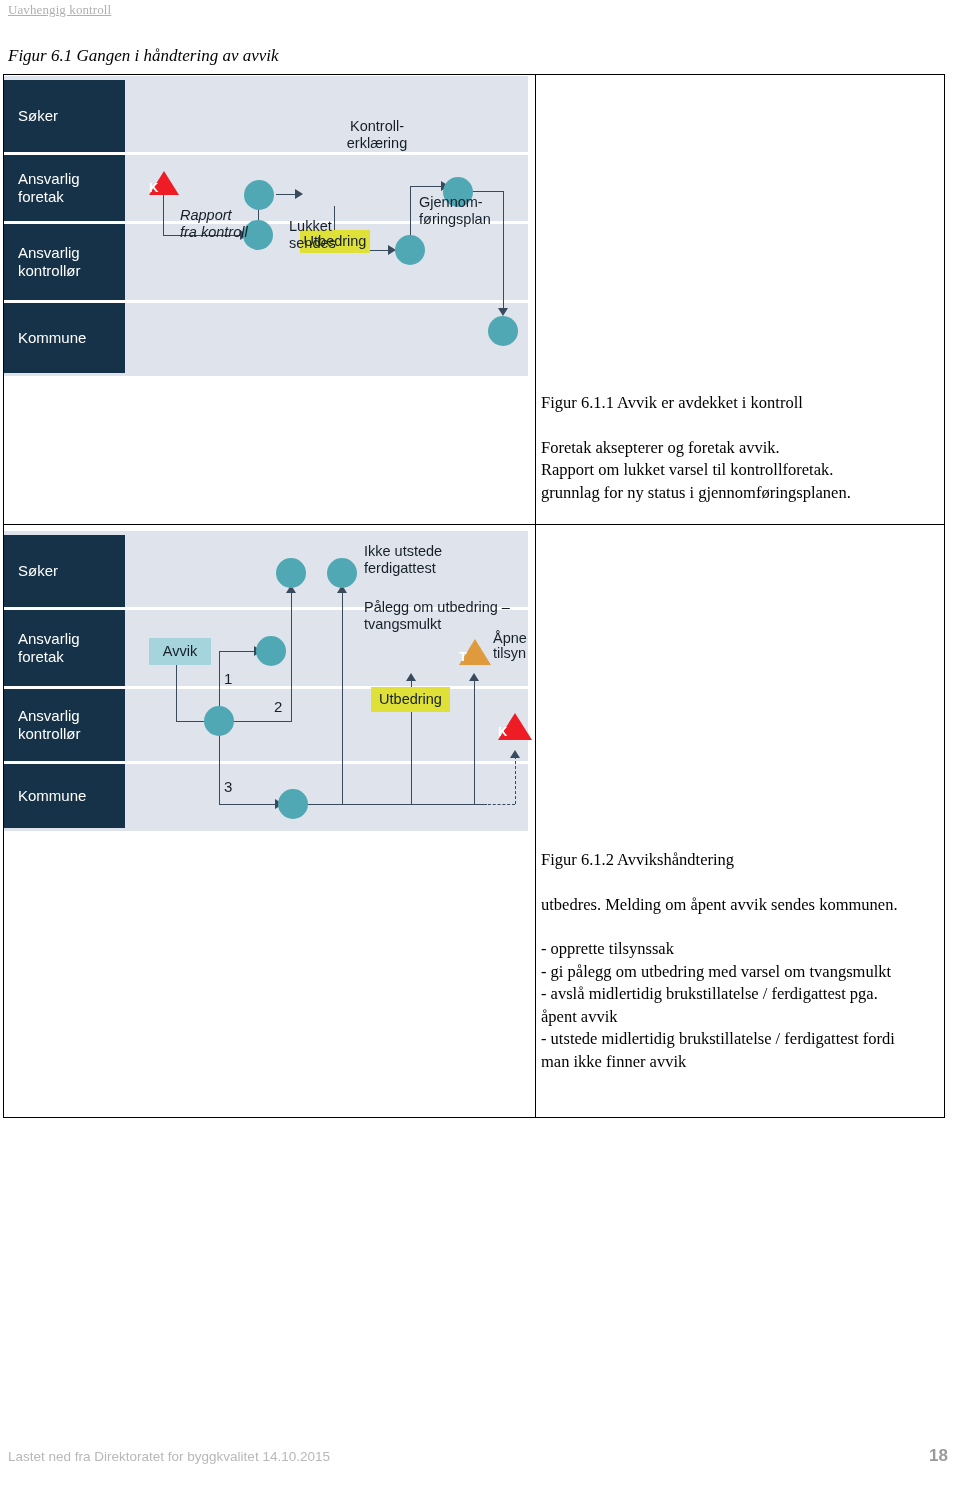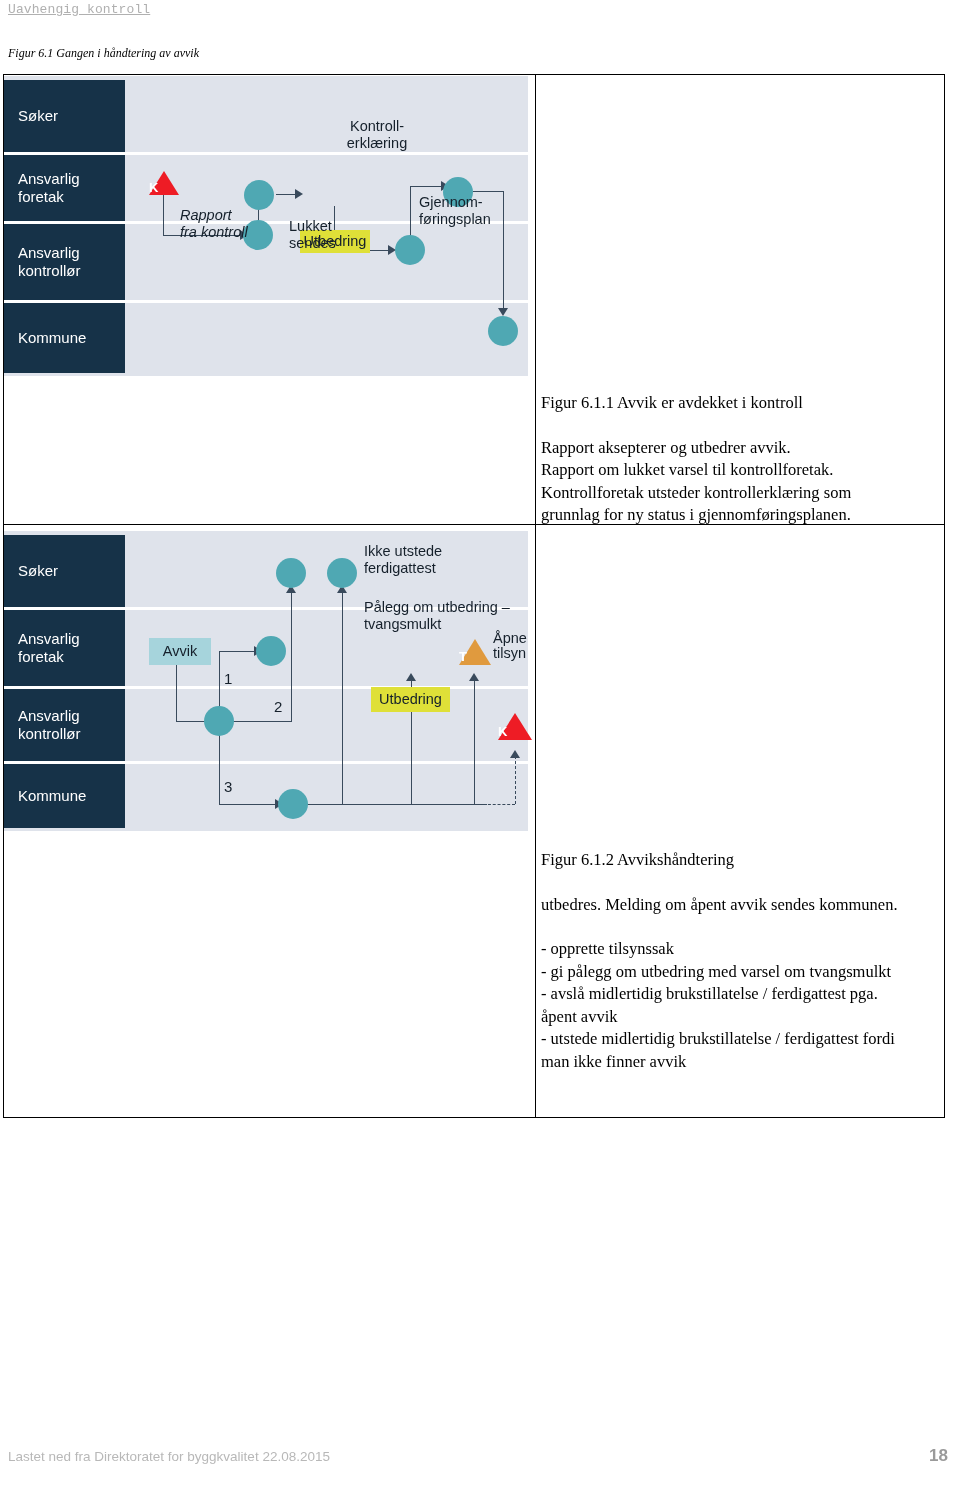--- a/index.html
+++ b/index.html
@@ -15,35 +15,35 @@
     overflow: hidden;
     font-family: "Liberation Serif", "DejaVu Serif", serif;
     color: #000000;
   }
 
   
   .doc-header {
     position: absolute;
     left: 8px;
     top: 2px;
-    font-family: Liberation Mono, monospace;
+    font-family: Liberation Serif, serif;
     font-size: 13px;
     color: #b0b0b0;
     text-decoration: underline;
     letter-spacing: .1px;
   }
 
   
   .fig-caption {
     position: absolute;
     left: 8px;
     top: 46px;
     font-family: "Liberation Serif", serif;
     font-style: italic;
-    font-size: 12px;
+    font-size: 17px;
     color: #000;
     white-space: nowrap;
   }
 
   
   .table-wrap {
     position: absolute;
     left: 3px;
     top: 74px;
     width: 942px;
@@ -275,23 +275,22 @@
 
   <div class="dlabel" style="left:176px; top:131px;font-style:italic;">Rapport
 fra kontroll</div>
 
   <div class="dlabel" style="left:285px; top:142px;">Lukket
 sendes</div>
 </div>
 
 <div class="text-cell" style="left:541px; top:392px; width:394px;">
   <div class="title">Figur 6.1.1 Avvik er avdekket i kontroll</div>
-  <p>Rapport aksepterer og utbedrer avvik.</p>
+  <p>Foretak aksepterer og foretak avvik.</p>
   <p>Rapport om lukket varsel til kontrollforetak.</p>
-  <p>Kontrollforetak utsteder kontrollerklæring som</p>
   <p>grunnlag for ny status i gjennomføringsplanen.</p>
 </div>
 
 <div class="diagram" style="left:4px; top:531px; width:524px; height:300px;">
 
   <div class="lane-label" style="top:4px; width:121px; height:72px;">
     <span>Søker</span>
   </div>
   <div class="lane-label" style="top:79px; width:121px; height:76px;">
     <span>Ansvarlig
@@ -386,14 +385,14 @@
   <p>utbedres. Melding om åpent avvik sendes kommunen.</p>
   <div class="gap"></div>
   <p>- opprette tilsynssak</p>
   <p>- gi pålegg om utbedring med varsel om tvangsmulkt</p>
   <p>- avslå midlertidig brukstillatelse / ferdigattest pga.</p>
   <p>åpent avvik</p>
   <p>- utstede midlertidig brukstillatelse / ferdigattest fordi</p>
   <p>man ikke finner avvik</p>
 </div>
 
-<div class="footer-left">Lastet ned fra Direktoratet for byggkvalitet 22.08.2015</div>
+<div class="footer-left">Lastet ned fra Direktoratet for byggkvalitet 14.10.2015</div>
 <div class="footer-right">18</div>
 
 </body></html>

